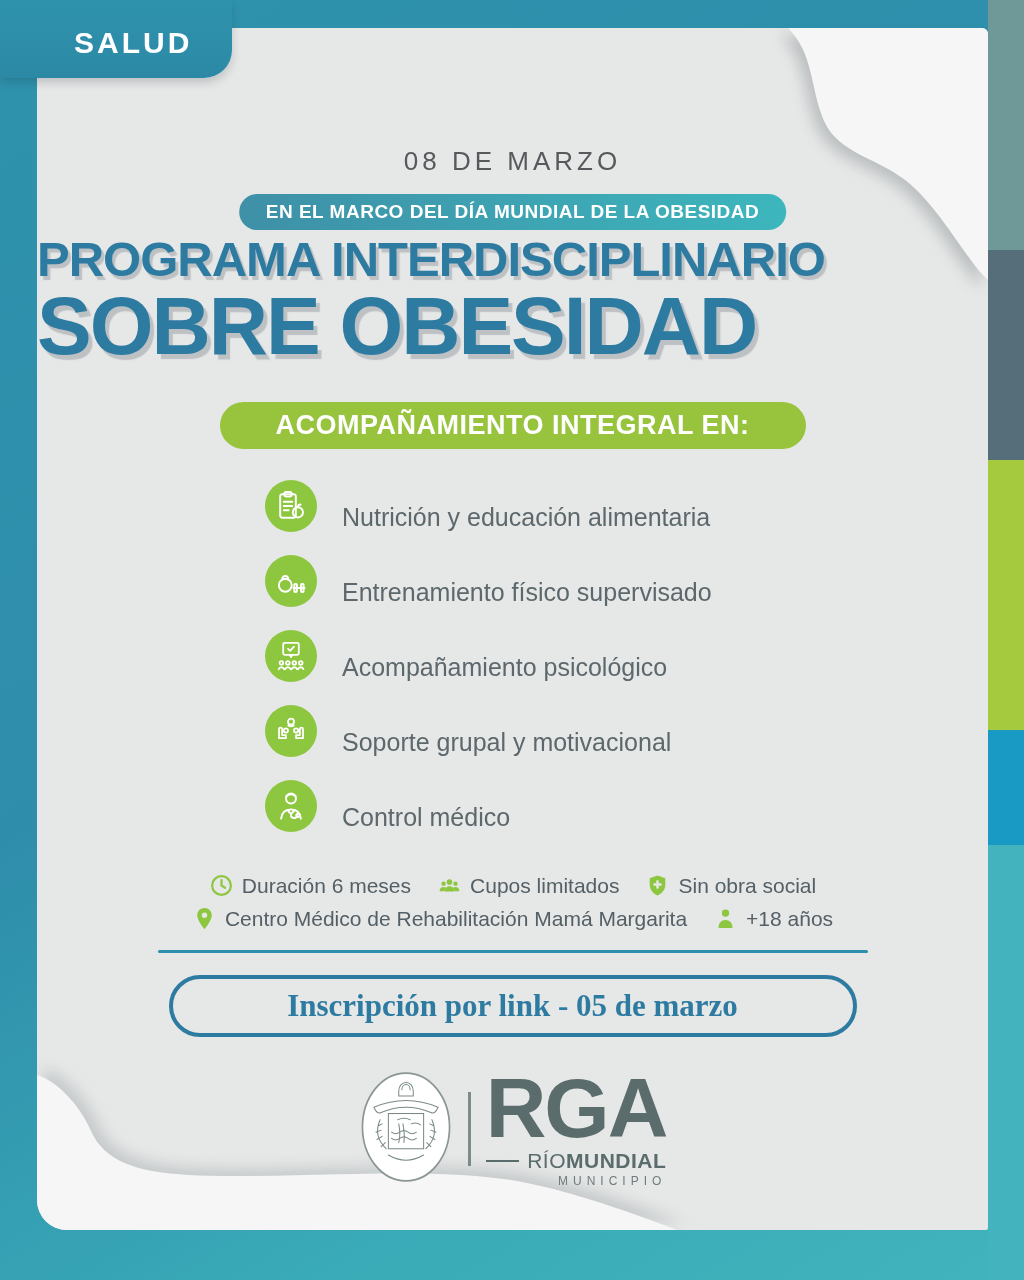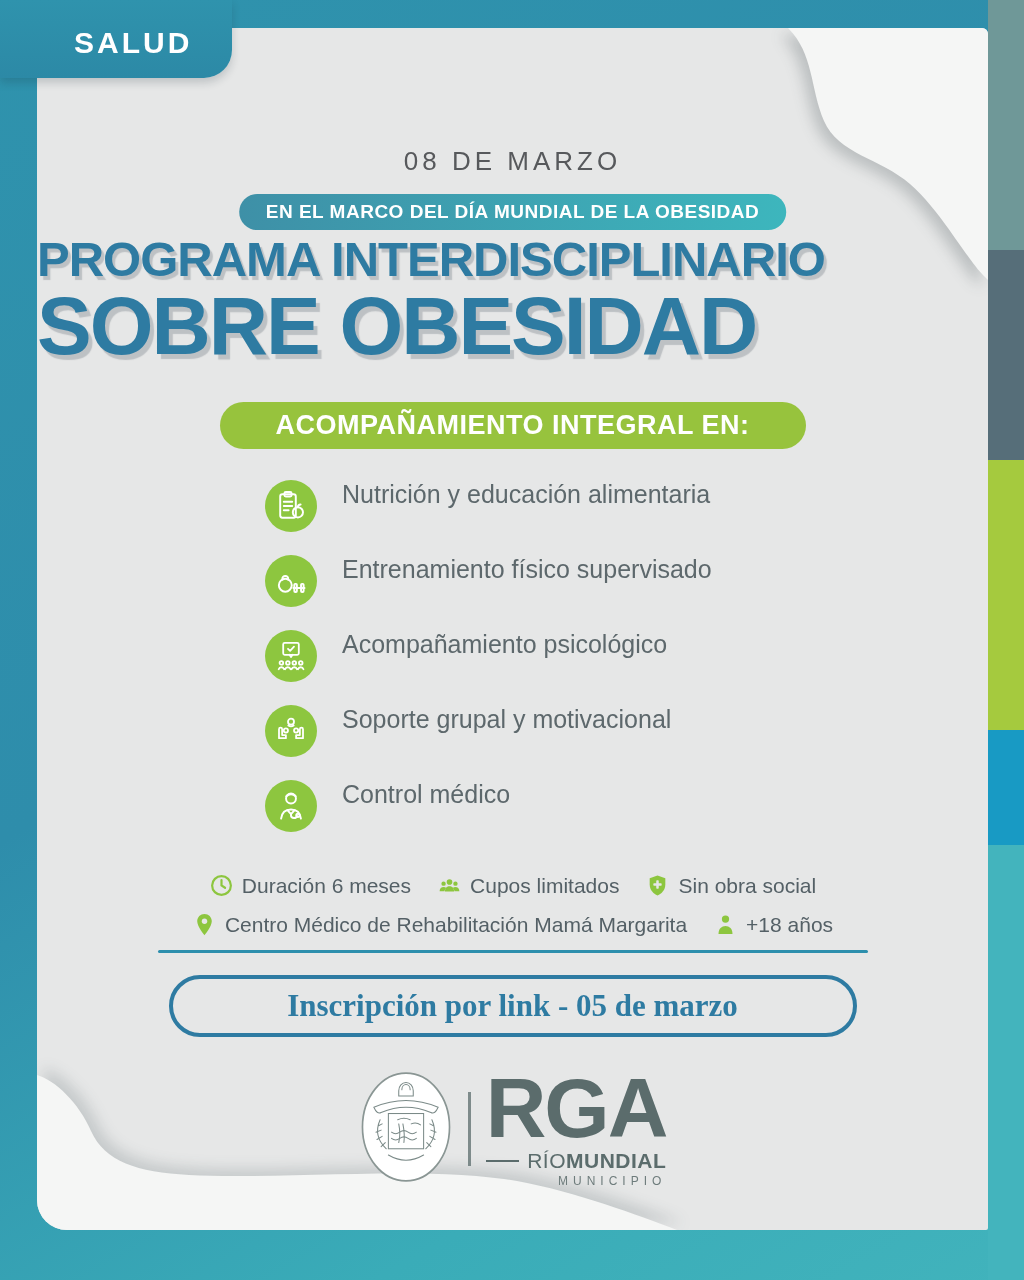--- a/index.html
+++ b/index.html
@@ -44,28 +44,28 @@
     text-shadow:4px 5px 1px rgba(140,146,152,.45);}
 
   
   .section-pill{position:absolute;top:374px;left:50%;transform:translateX(-50%);
     width:586px;height:47px;border-radius:24px;background:#97c33d;
     display:flex;align-items:center;justify-content:center;
     color:#fff;font-size:27px;font-weight:800;letter-spacing:.5px;white-space:nowrap;}
 
   
   .services{position:absolute;top:452px;left:228px;display:flex;flex-direction:column;gap:23px;}
-  .service{display:flex;align-items:flex-start;}
+  .service{display:flex;align-items:flex-end;}
   .service .bullet{width:52px;height:52px;border-radius:50%;background:#8dc63f;flex:0 0 52px;
     display:flex;align-items:center;justify-content:center;}
   .service .bullet svg{width:36px;height:36px;}
   .service .lbl{margin-left:25px;font-size:25px;font-weight:500;color:#5d686c;white-space:nowrap;}
 
   
-  .details{position:absolute;top:845px;width:100%;display:flex;flex-direction:column;align-items:center;gap:14px;}
+  .details{position:absolute;top:845px;width:100%;display:flex;flex-direction:column;align-items:center;gap:8px;}
   .d-row{display:flex;align-items:center;gap:26px;}
   .d-item{display:flex;align-items:center;gap:8px;color:#546066;font-size:21px;font-weight:500;white-space:nowrap;}
   .d-item svg{width:25px;height:25px;}
 
   .divider{position:absolute;top:922px;left:50%;transform:translateX(-50%);
     width:710px;height:3px;background:#2d8fad;border-radius:2px;}
 
   
   .cta{position:absolute;top:947px;left:50%;transform:translateX(-50%);
     width:688px;height:62px;border:4px solid #2e7ba2;border-radius:35px;background:transparent;

